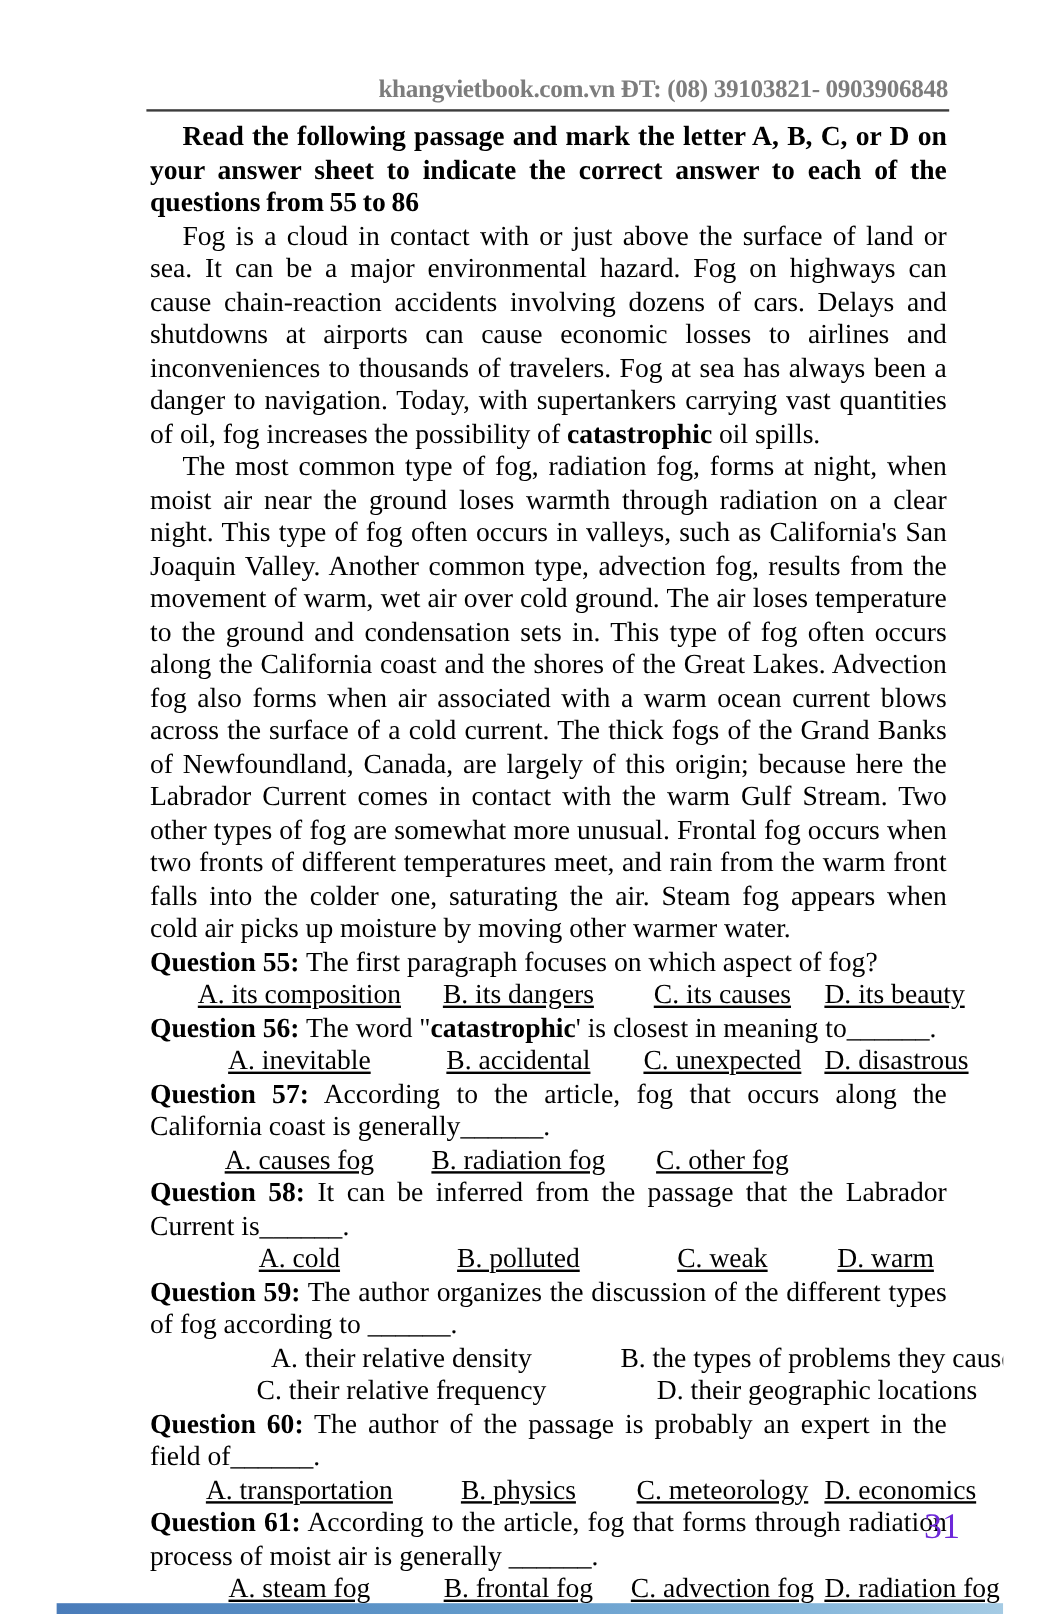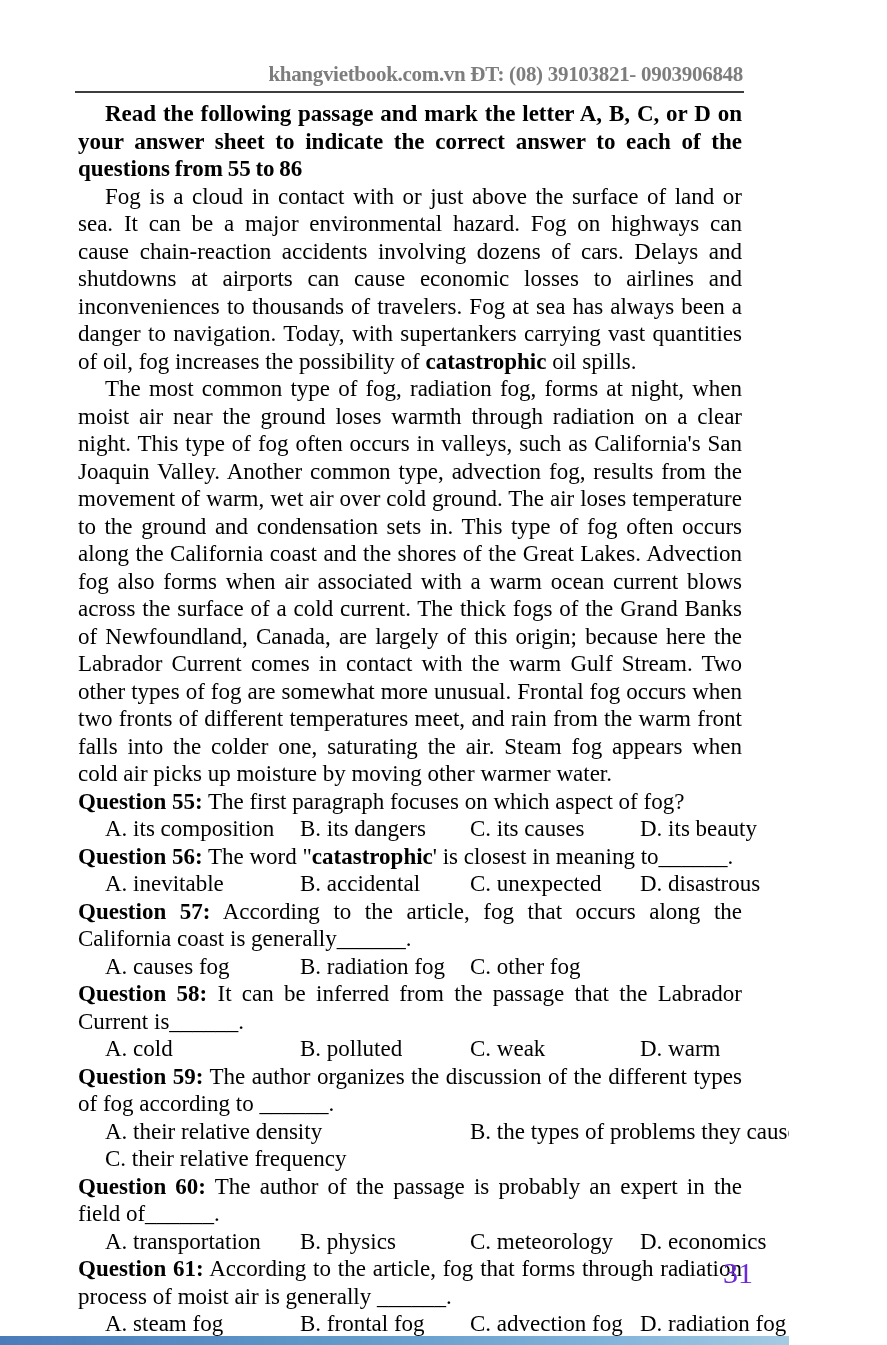--- a/index.html
+++ b/index.html
@@ -4,20 +4,21 @@
 <style>
   html, body { margin: 0; padding: 0; background: #ffffff; }
   .page {
     position: relative;
     width: 789px;
     height: 1345px;
     background: #ffffff;
     font-family: "Liberation Serif", serif;
     color: #000000;
     overflow: hidden;
+    margin-left: 47px;
   }
   .header {
     padding: 62px 46px 0 78px;
     text-align: right;
     font-weight: bold;
     font-size: 21px;
     color: #7d7d7d;
     letter-spacing: -0.3px;
   }
   .rule {
@@ -37,27 +38,28 @@
     margin: 0;
   }
   .para { text-indent: 27px; margin: 0; }
   .q { margin: 0; }
   .qlabel { font-weight: bold; }
   .boldword { font-weight: bold; }
   .opts4 {
     display: grid;
     grid-template-columns: 195px 170px 170px 1fr;
     padding-left: 27px;
-    text-align: left;
+    text-align: center;
+    text-decoration: underline;
   }
   .opts2 {
     display: grid;
     grid-template-columns: 365px 1fr;
     padding-left: 27px;
-    text-align: left;
+    text-align: center;
   }
   .opt { white-space: nowrap; }
   .pagenum {
     position: absolute;
     top: 1256px;
     right: 36px;
     font-size: 30px;
     color: #6d28d9;
   }
   .footer-bar {
@@ -114,20 +116,21 @@
       <span class="opt">B. polluted</span>
       <span class="opt">C. weak</span>
       <span class="opt">D. warm</span>
     </div>
 
     <p class="q"><span class="qlabel">Question 59:</span><span> The author organizes the discussion of the different types of fog according to ______.</span></p>
     <div class="opts2">
       <span class="opt">A. their relative density</span>
       <span class="opt">B. the types of problems they cause</span>
       <span class="opt">C. their relative frequency</span>
+      <span class="opt">D. their geographic locations</span>
     </div>
 
     <p class="q"><span class="qlabel">Question 60:</span><span> The author of the passage is probably an expert in the field of______.</span></p>
     <div class="opts4">
       <span class="opt">A. transportation</span>
       <span class="opt">B. physics</span>
       <span class="opt">C. meteorology</span>
       <span class="opt">D. economics</span>
     </div>
 

